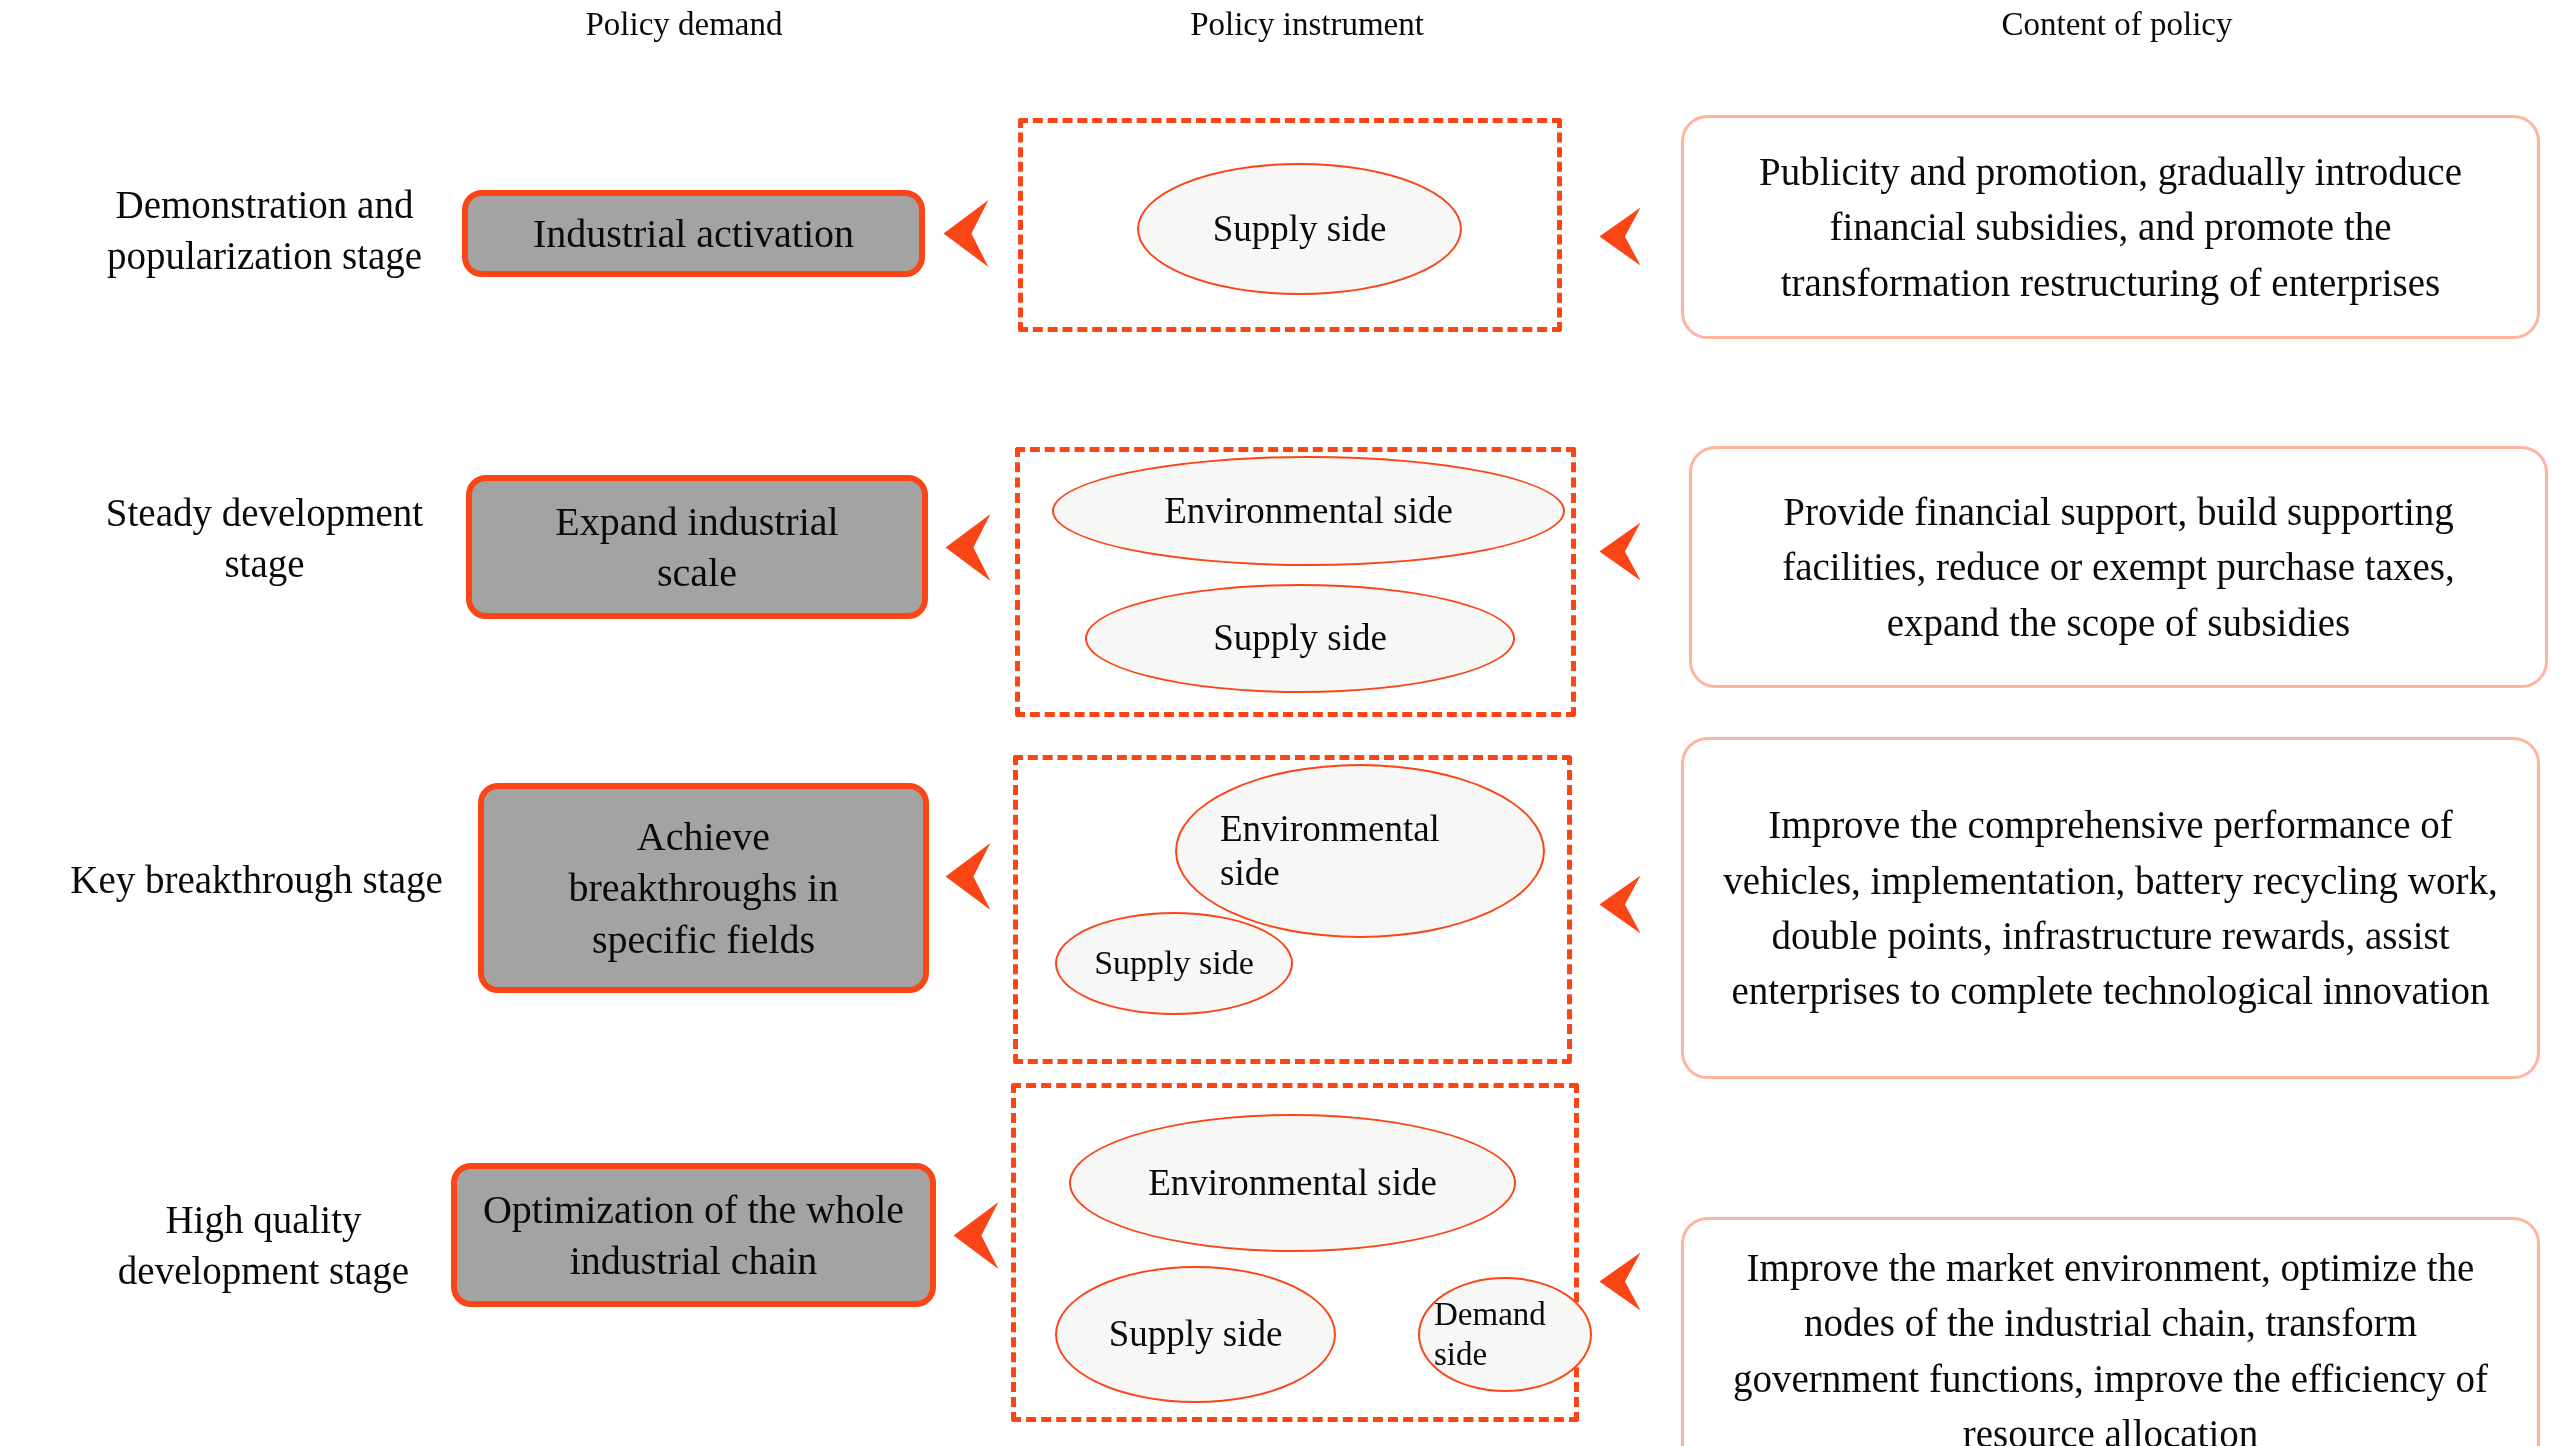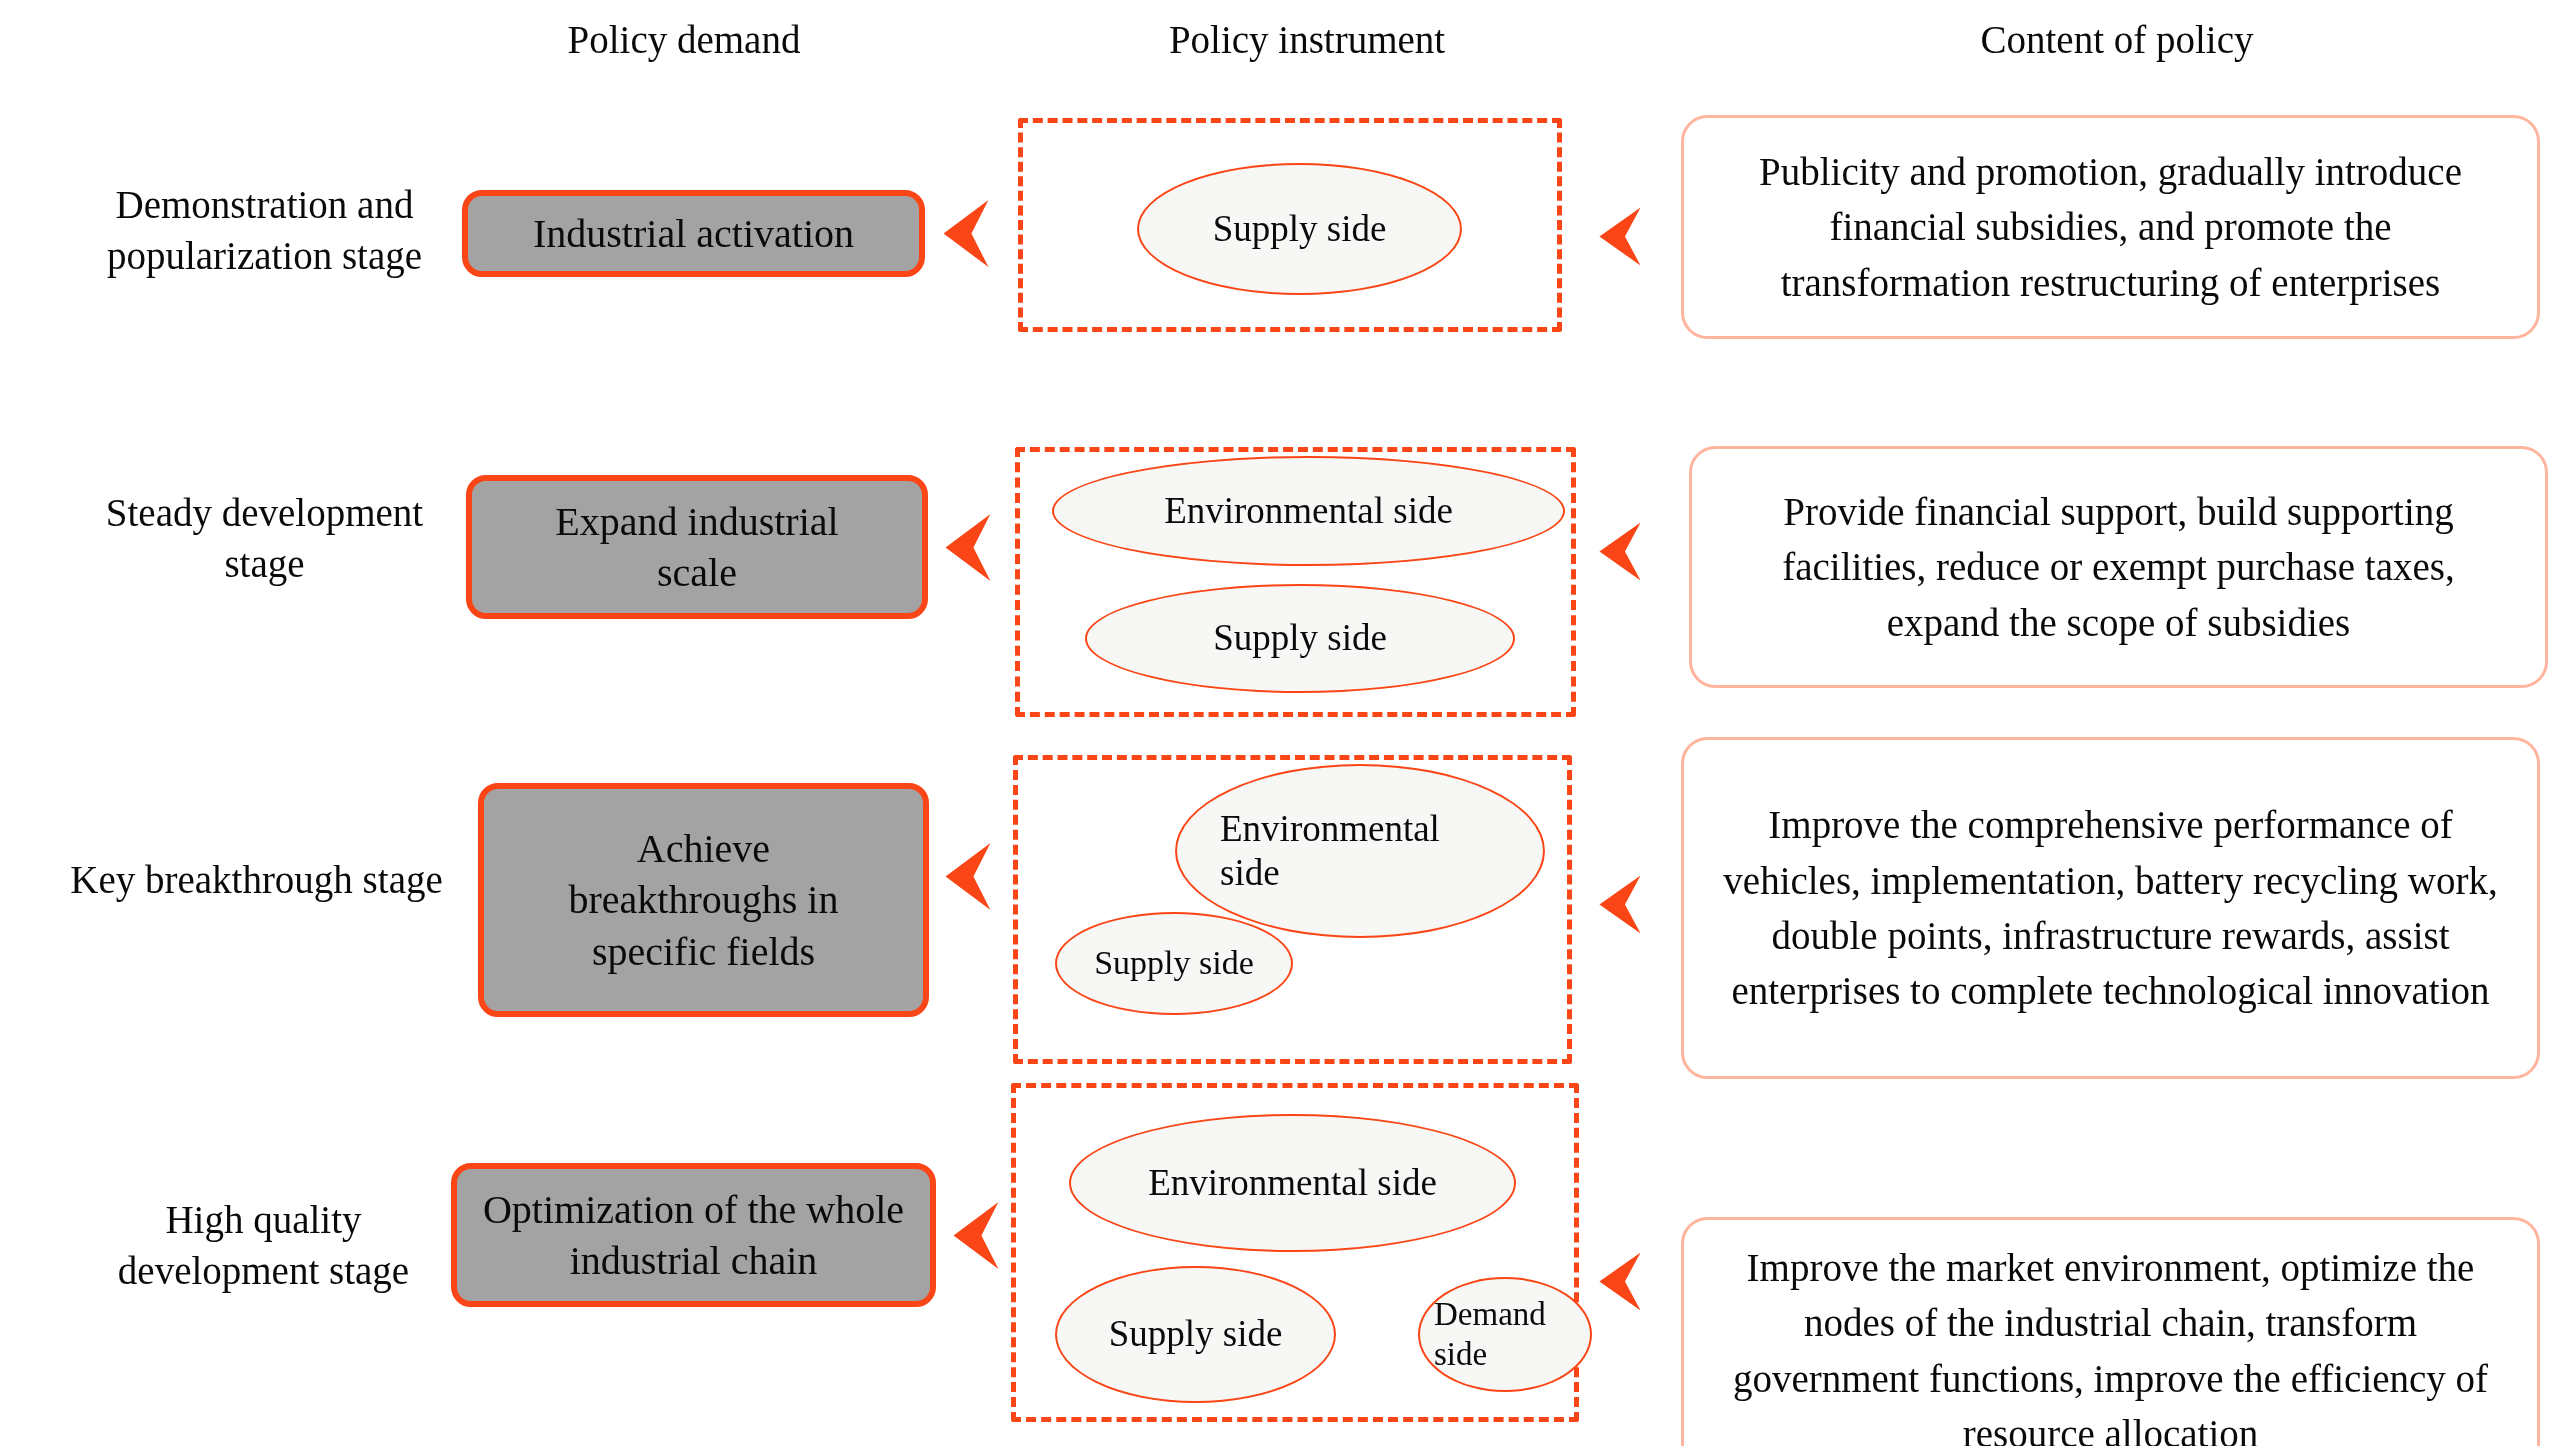--- a/index.html
+++ b/index.html
@@ -6,22 +6,22 @@
   body {
     width: 2576px; height: 1446px;
     background: #ffffff;
     position: relative;
     font-family: "Liberation Serif", "DejaVu Serif", serif;
     color: #0a0a0a;
     overflow: hidden;
   }
 
   .hdr {
-    position: absolute; top: 17px; width: 466px;
-    text-align: center; font-size: 39px; white-space: nowrap;
+    position: absolute; top: 6px; width: 466px;
+    text-align: center; font-size: 33px; white-space: nowrap;
   }
   #hdr-demand     { left: 451px; }
   #hdr-instrument { left: 1074px; }
   #hdr-content    { left: 1884px; }
 
   .stage {
     position: absolute; text-align: center;
     font-size: 39px; line-height: 1.3;
   }
   .demand {
@@ -68,21 +68,21 @@
   .r2-demand  { left: 466px;  top: 475px;  width: 462px;  height: 144px; padding: 0 47px; }
   .r2-arrow-l { left: 944px; top: 510px;  width: 48px;   height: 75px; }
   .r2-dash    { left: 1015px; top: 447px;  width: 561px;  height: 270px; }
   .r2-ell-a   { left: 1052px; top: 456px;  width: 513px;  height: 110px; }
   .r2-ell-b   { left: 1085px; top: 584px;  width: 430px;  height: 109px; }
   .r2-arrow-r { left: 1598px; top: 519px;  width: 44px;   height: 65px; }
   .r2-content { left: 1681px; top: 446px;  width: 859px; height: 242px; margin-left: 8px; }
 
   
   .r3-stage   { left: 15.5px;   top: 855px; width: 482px; white-space: nowrap; }
-  .r3-demand  { left: 478px;  top: 783px; width: 451px;  height: 234px; padding: 0 66px; }
+  .r3-demand  { left: 478px;  top: 783px; width: 451px;  height: 210px; padding: 0 66px; }
   .r3-arrow-l { left: 944px; top: 839px; width: 48px;   height: 75px; }
   .r3-dash    { left: 1013px; top: 755px;  width: 559px;  height: 309px; }
   .r3-ell-a   { left: 1175px; top: 764px;  width: 370px;  height: 174px; padding: 0 43px; }
   .r3-ell-b   { left: 1055px; top: 912px; width: 238px;  height: 103px; font-size: 34px; }
   .r3-arrow-r { left: 1598px; top: 872px; width: 44px;   height: 65px; }
   .r3-content { left: 1681px; top: 737px;  width: 859px; height: 342px; }
 
   
   .r4-stage   { left: 85px;  top: 1195px; width: 357px; }
   .r4-demand  { left: 451px;  top: 1163px; width: 485px;  height: 144px; padding: 0 15.5px; }

